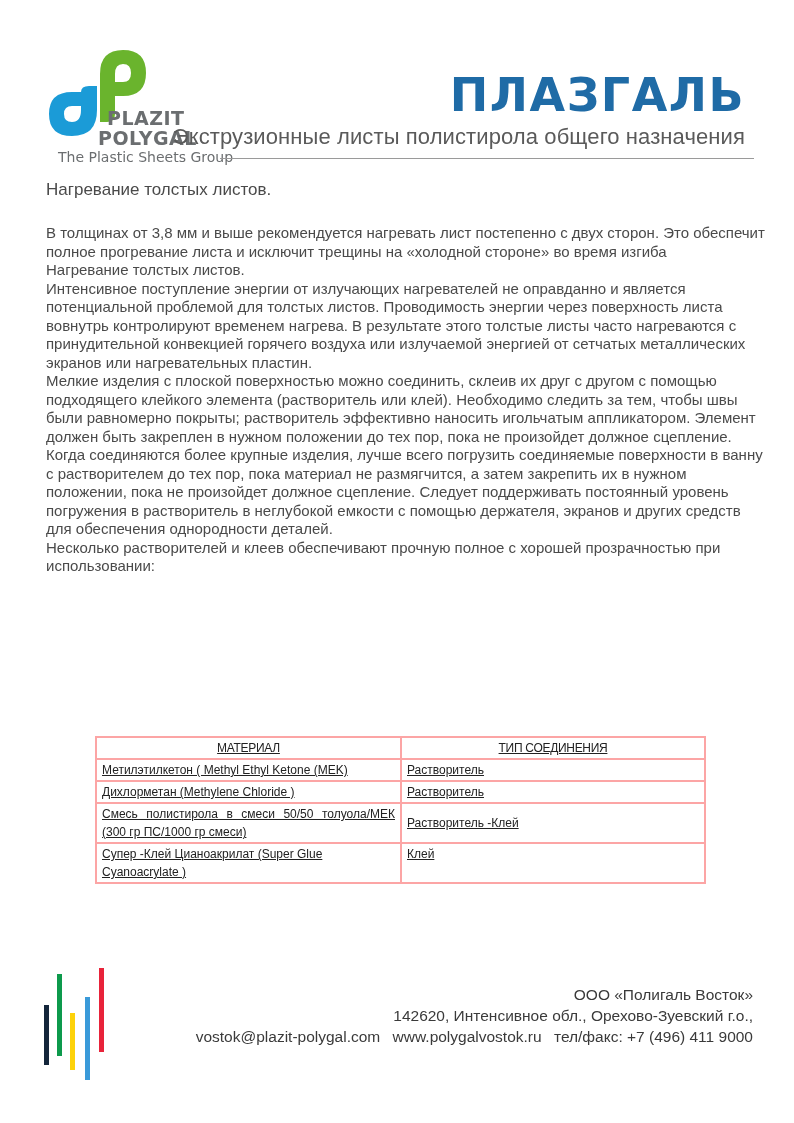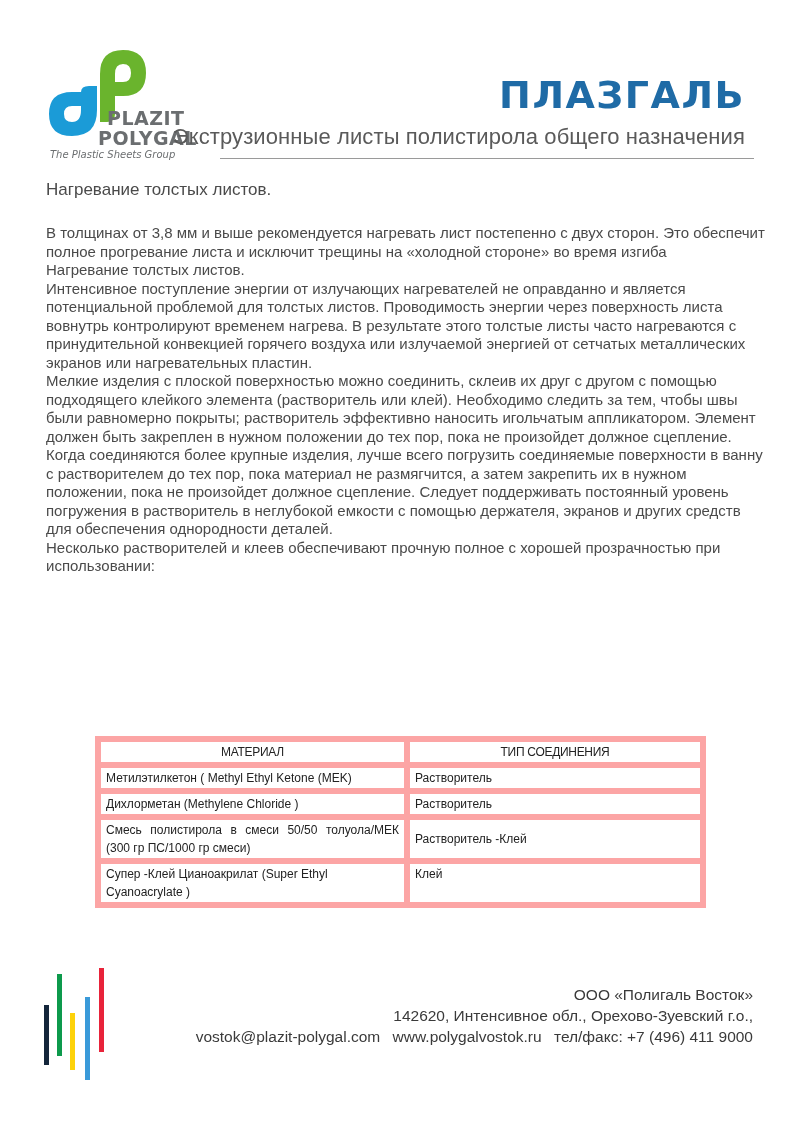--- a/index.html
+++ b/index.html
@@ -6,40 +6,40 @@
   body { width: 794px; height: 1123px; position: relative; overflow: hidden;
          font-family: "Liberation Sans", sans-serif; color: #4a4a4a; }
 
   
   .logo { position: absolute; left: 45px; top: 48px; width: 160px; height: 116px; }
   .logo svg { position: absolute; left: 0; top: 0; }
   .logo-word { position: absolute; font-family: "DejaVu Sans", sans-serif; font-weight: bold;
                color: #6b6e70; font-size: 19px; letter-spacing: 0.5px; line-height: 20px; }
   .logo-plazit { left: 62px; top: 60px; }
   .logo-polygal { left: 53px; top: 80px; }
-  .logo-tag { position: absolute; left: 5px; top: 101px; font-size: 10px; color: #6b6e70;
-              font-family: "DejaVu Sans", sans-serif; white-space: nowrap; font-style: italic; }
+  .logo-tag { position: absolute; left: 13px; top: 101px; font-size: 14px; color: #6b6e70;
+              font-family: "DejaVu Sans", sans-serif; white-space: nowrap; }
 
   
   .brand-title { position: absolute; right: 49px; top: 72px; font-family: "DejaVu Sans", sans-serif;
-                 font-weight: bold; font-size: 38px; color: #1f6ba6; letter-spacing: 1.5px; line-height: 46px; }
+                 font-weight: bold; font-size: 46px; color: #1f6ba6; letter-spacing: 1.5px; line-height: 46px; }
   .brand-subtitle { position: absolute; right: 49px; top: 124px; font-size: 22px; color: #5a5a5a;
                     white-space: nowrap; letter-spacing: 0.1px; }
   .header-rule { position: absolute; left: 220px; top: 158px; width: 534px; height: 1px; background: #9a9a9a; }
 
   
   .section-title { position: absolute; left: 46px; top: 180px; font-size: 17px; color: #4a4a4a; }
   .body-text { position: absolute; left: 46px; top: 224px; width: 720px; font-size: 15px;
                line-height: 18.5px; color: #4a4a4a; }
   .body-text p { margin: 0; }
 
   
   .tbl { position: absolute; left: 95px; top: 736px; width: 611px; border-collapse: collapse;
          font-family: "Liberation Sans", sans-serif; font-size: 12px; color: #222; }
-  .tbl th, .tbl td { border: 6px solid #fca5a5; padding: 1px 5px; vertical-align: top; line-height: 18px; }
+  .tbl th, .tbl td { border: 2px solid #fca5a5; padding: 1px 5px; vertical-align: top; line-height: 18px; text-decoration: underline; }
   .tbl th { font-weight: normal; text-align: center; letter-spacing: -0.3px; }
   .tbl .c1 { width: 293px; }
   .tbl td.mid { vertical-align: middle; }
   .tbl td.just { text-align: justify; text-align-last: left; }
   .tbl tr.tall td { height: 36px; }
 
   
   .bars { position: absolute; left: 44px; top: 968px; width: 70px; height: 112px; }
   .bar { position: absolute; width: 5px; }
   .footer { position: absolute; right: 41px; top: 984px; text-align: right; font-size: 15.5px;
@@ -90,21 +90,21 @@
   </tr>
   <tr>
     <td>Дихлорметан   (Methylene  Chloride )</td>
     <td>Растворитель</td>
   </tr>
   <tr class="tall">
     <td class="just">Смесь    полистирола    в    смеси    50/50 толуола/МЕК (300 гр ПС/1000 гр смеси)</td>
     <td class="mid">Растворитель  -Клей</td>
   </tr>
   <tr class="tall">
-    <td>Супер -Клей  Цианоакрилат   (Super  Ethyl Cyanoacrylate  )</td>
+    <td>Супер -Клей  Цианоакрилат   (Super  Glue Cyanoacrylate  )</td>
     <td>Клей</td>
   </tr>
 </tbody>
   </table>
 
 <div class="bars">
   <div class="bar" style="left:0px; top:37px; height:60px; background:#14263b;"></div>
   <div class="bar" style="left:13px; top:6px; height:82px; background:#0d9a4c;"></div>
   <div class="bar" style="left:26px; top:45px; height:57px; background:#fdd20a;"></div>
   <div class="bar" style="left:41px; top:29px; height:83px; background:#3a9ad9;"></div>

